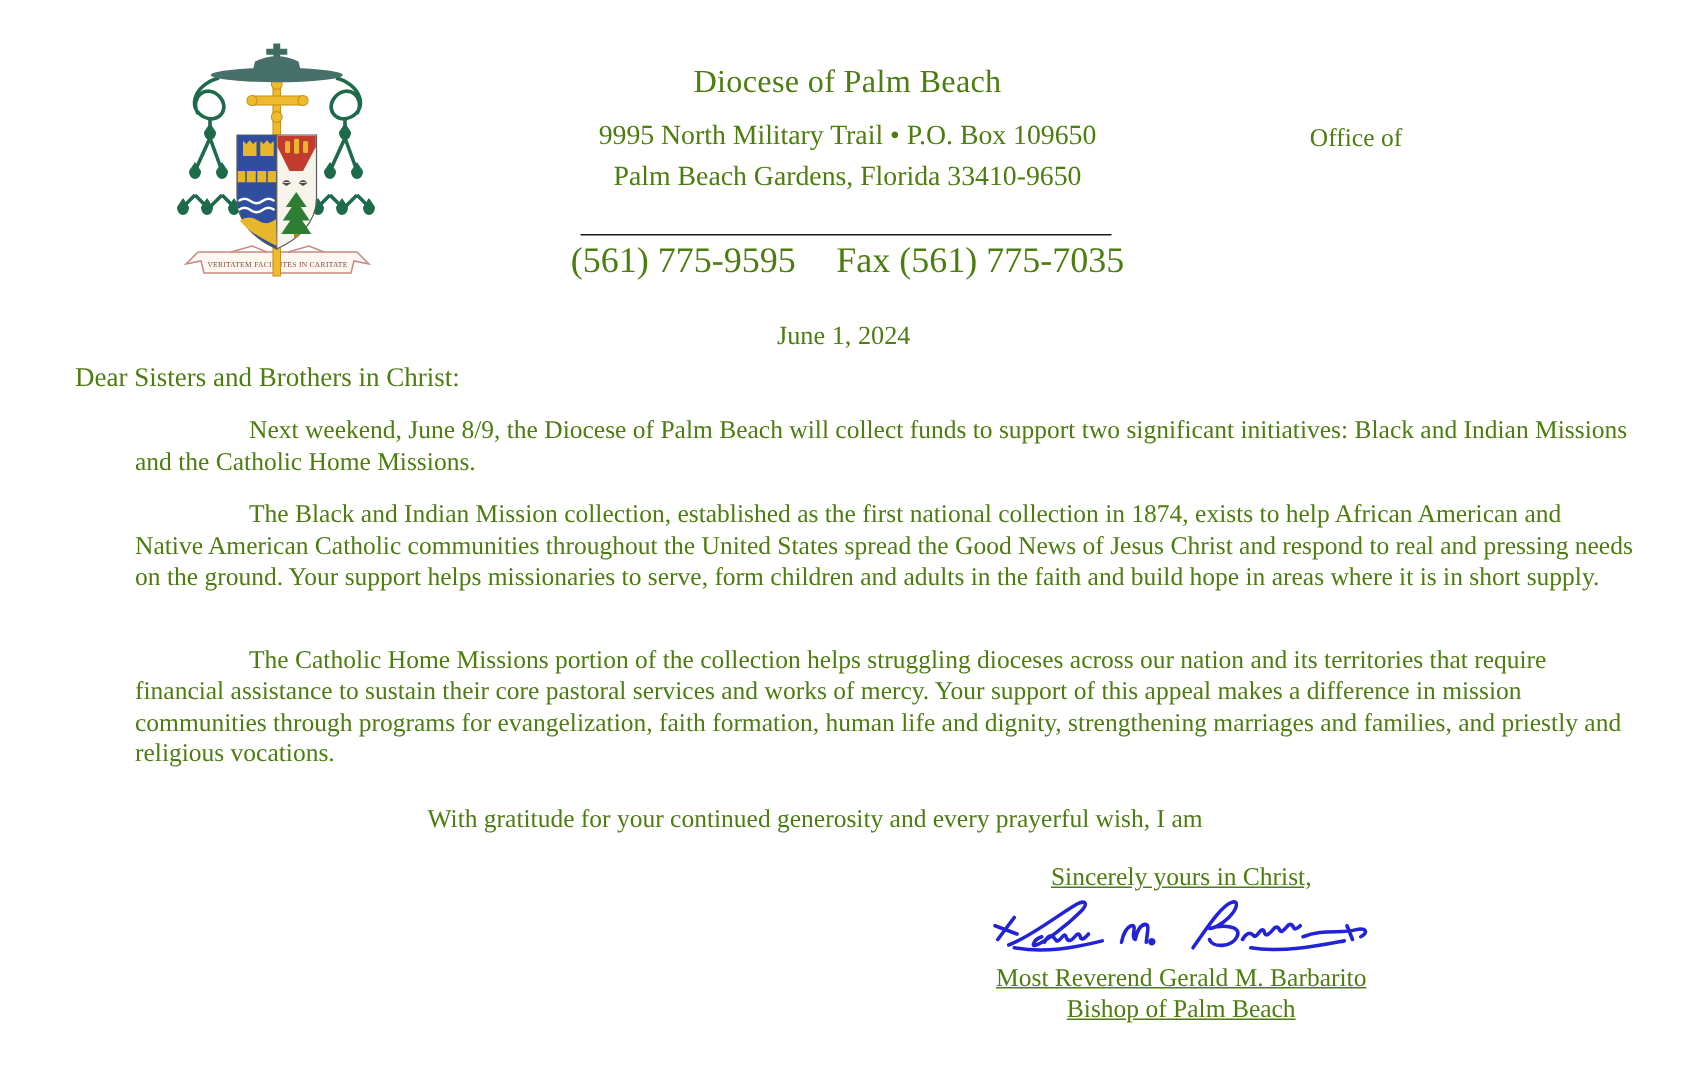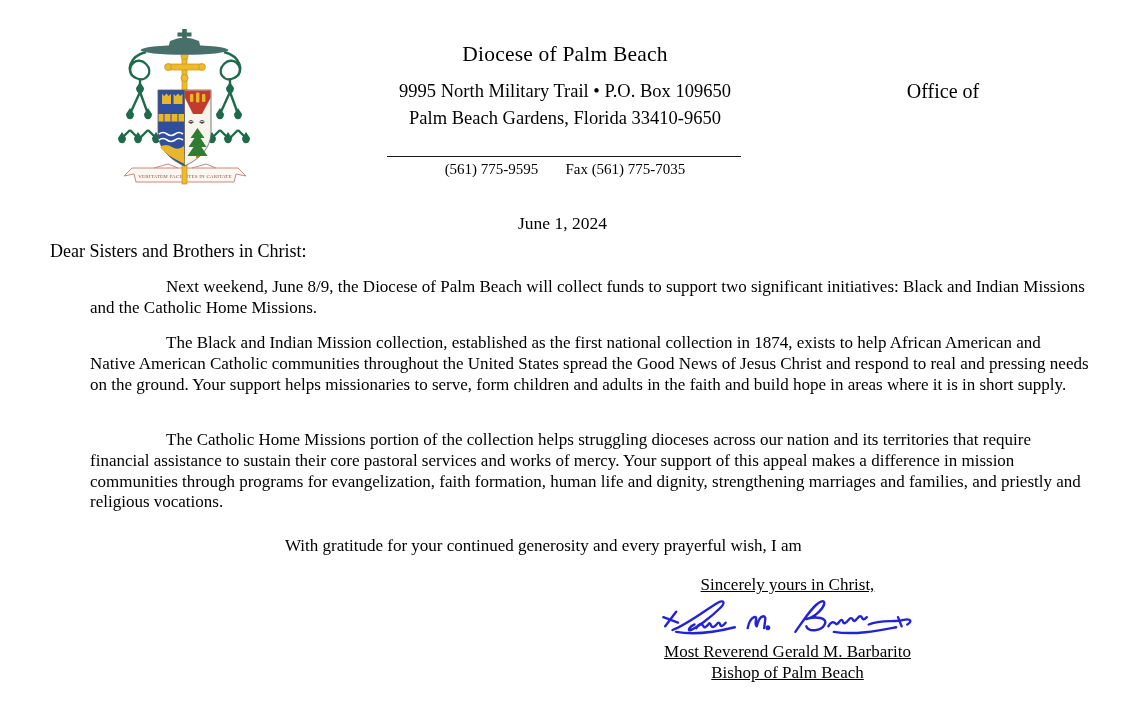--- a/index.html
+++ b/index.html
@@ -3,21 +3,21 @@
 <meta charset="utf-8">
 <style>
   * { margin: 0; padding: 0; box-sizing: border-box; }
   html, body { background: #ffffff; }
   #page {
     position: relative;
     width: 1125px;
     height: 713px;
     background: #ffffff;
     font-family: "Liberation Serif", serif;
-    color: #000000;
+    color: #4d7c0f;
     overflow: hidden;
   }
   
   .crest {
     position: absolute;
     left: 114px; top: 26px;
     width: 142px; height: 164px;
   }
   .head-center {
     position: absolute;
@@ -31,40 +31,40 @@
     letter-spacing: 0.2px;
     font-weight: normal;
   }
   .addr {
     margin-top: 10px;
     font-size: 18.5px;
     line-height: 27px;
   }
   .office-block {
     position: absolute;
-    left: 843px; top: 78px;
+    left: 804px; top: 78px;
     width: 200px;
     text-align: center;
-    font-size: 20px;
+    font-size: 17px;
     line-height: 27.5px;
   }
   .head-divider {
     position: absolute;
     left: 387px; top: 156px;
     width: 354px;
     border-top: 1.6px solid #1a1a1a;
   }
   .phone-row {
     position: absolute;
     left: 320px; top: 161px;
     width: 490px;
     display: flex;
     justify-content: center;
     gap: 27px;
-    font-size: 15px;
+    font-size: 24px;
   }
   
   .date-line {
     position: absolute;
     left: 0; top: 213px;
     width: 1125px;
     text-align: center;
     font-size: 17.5px;
   }
   .salutation {

